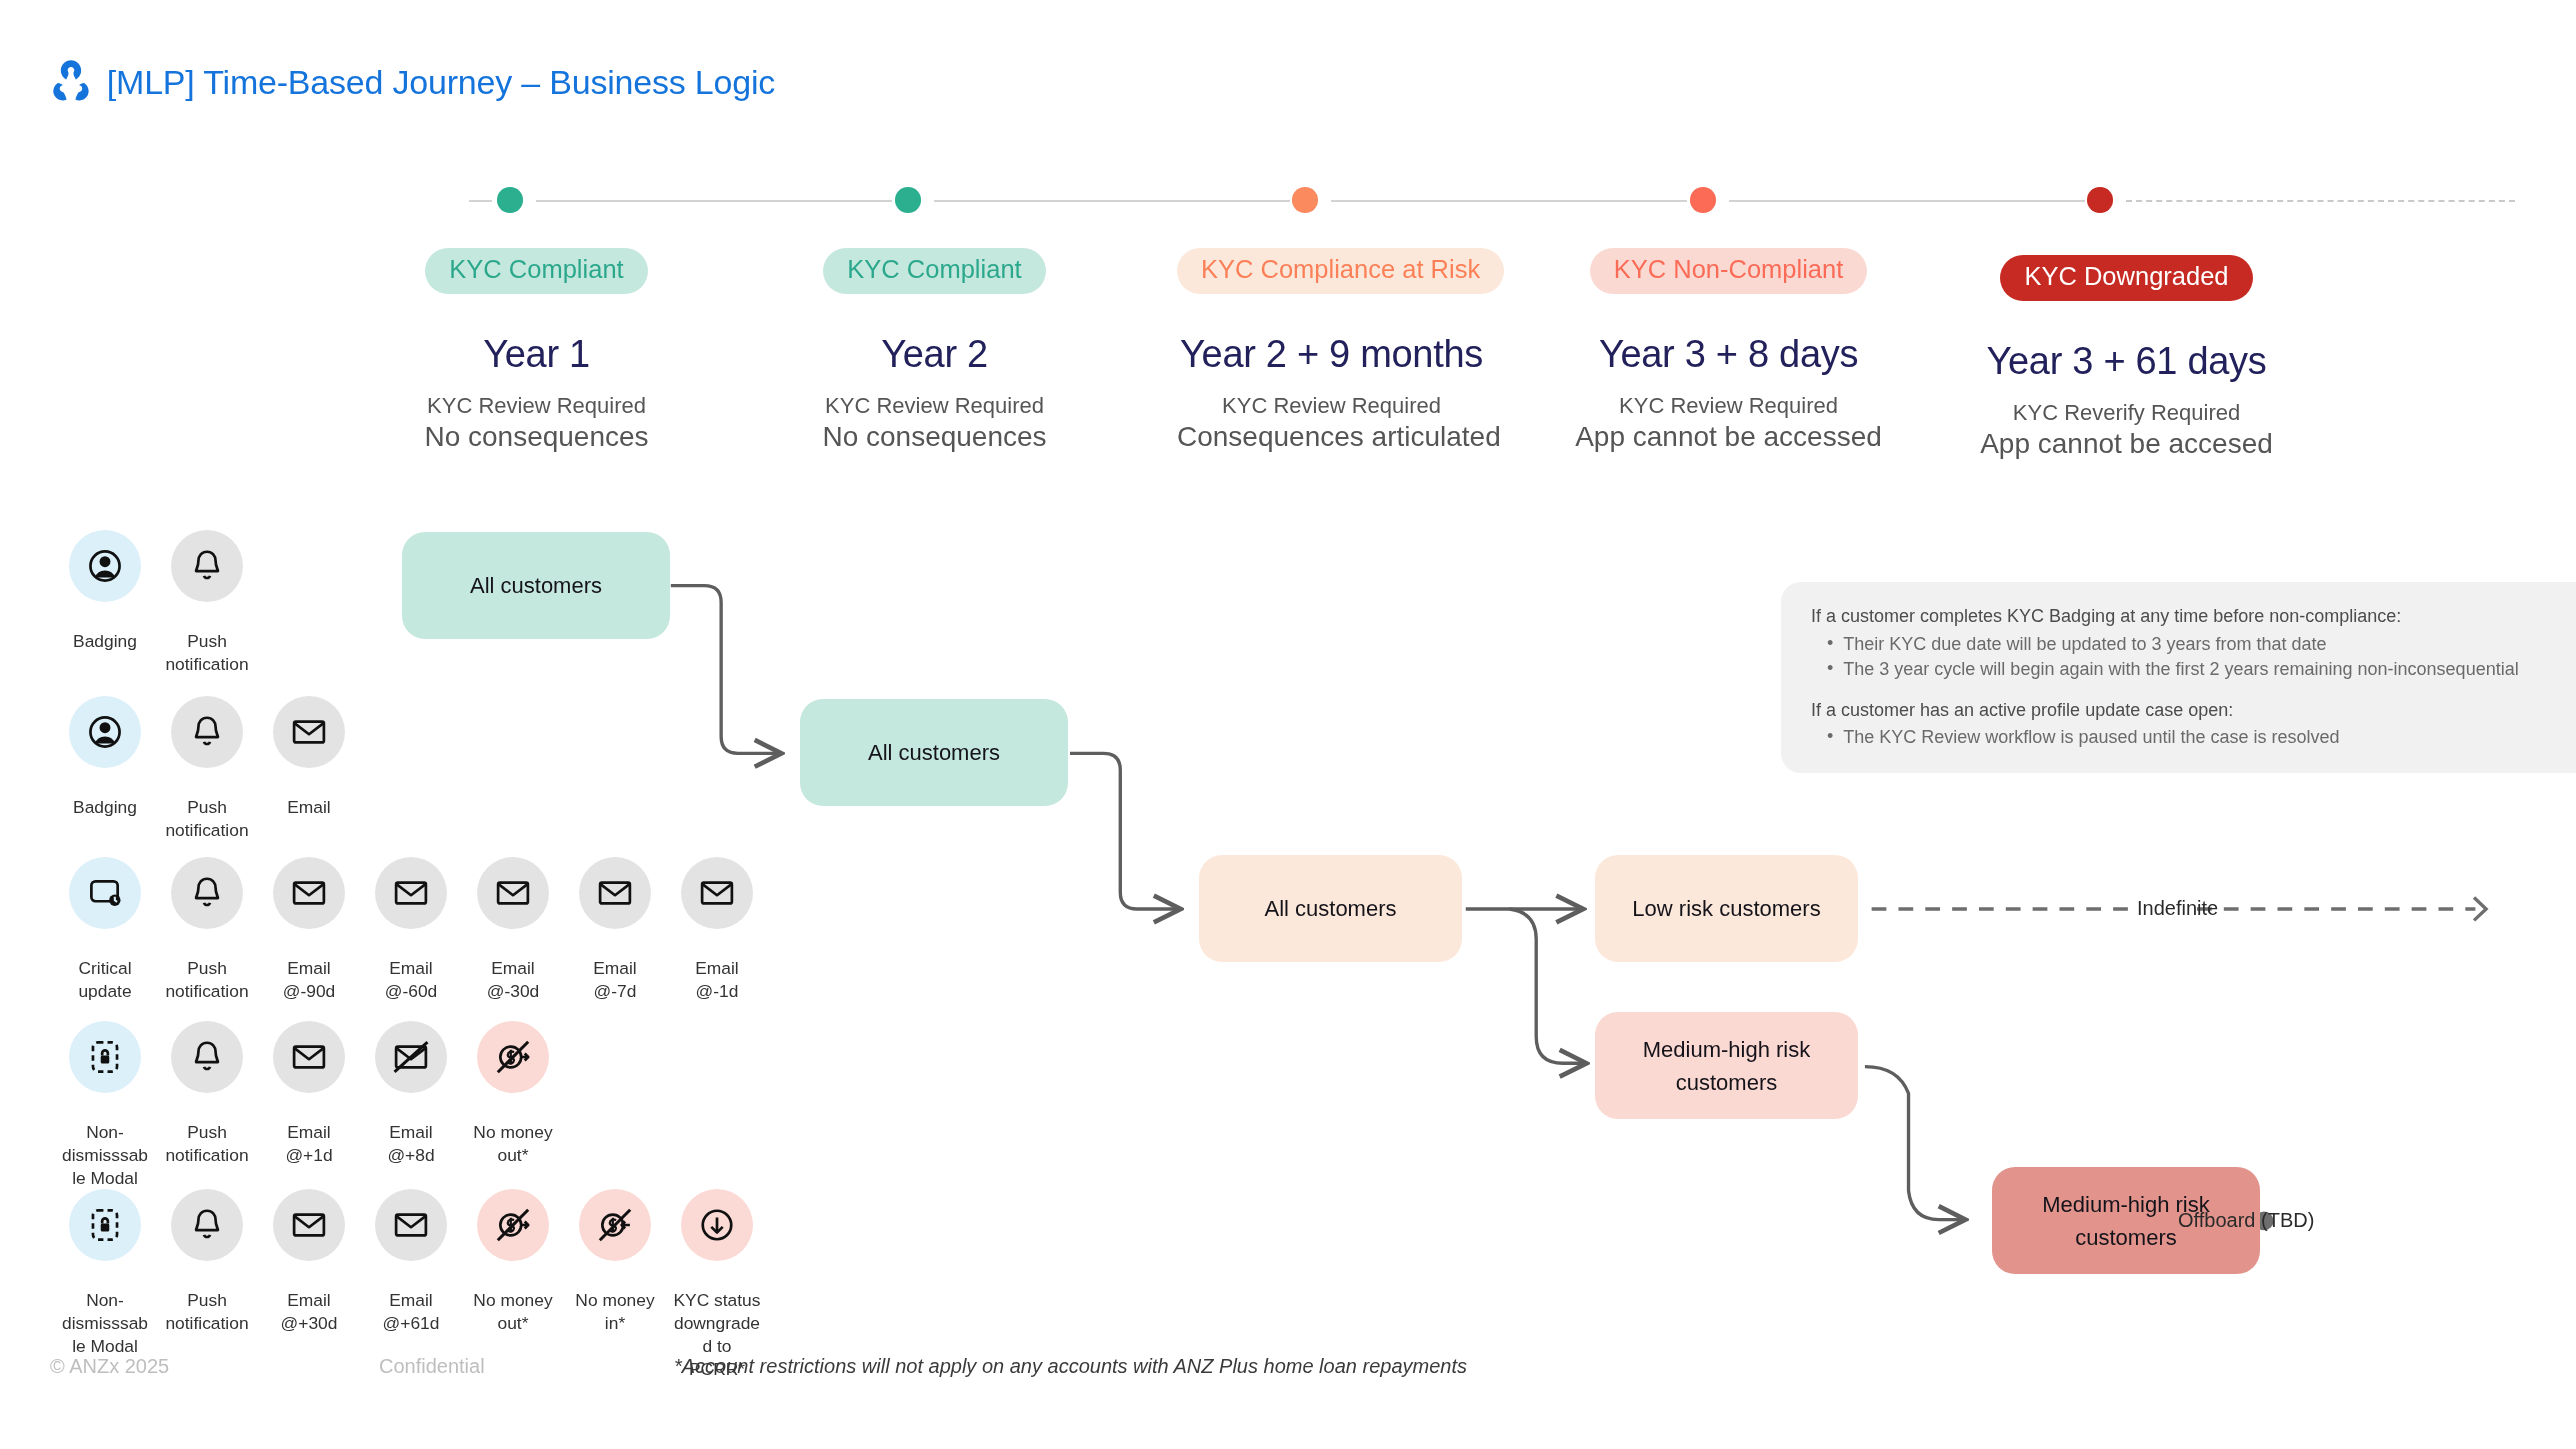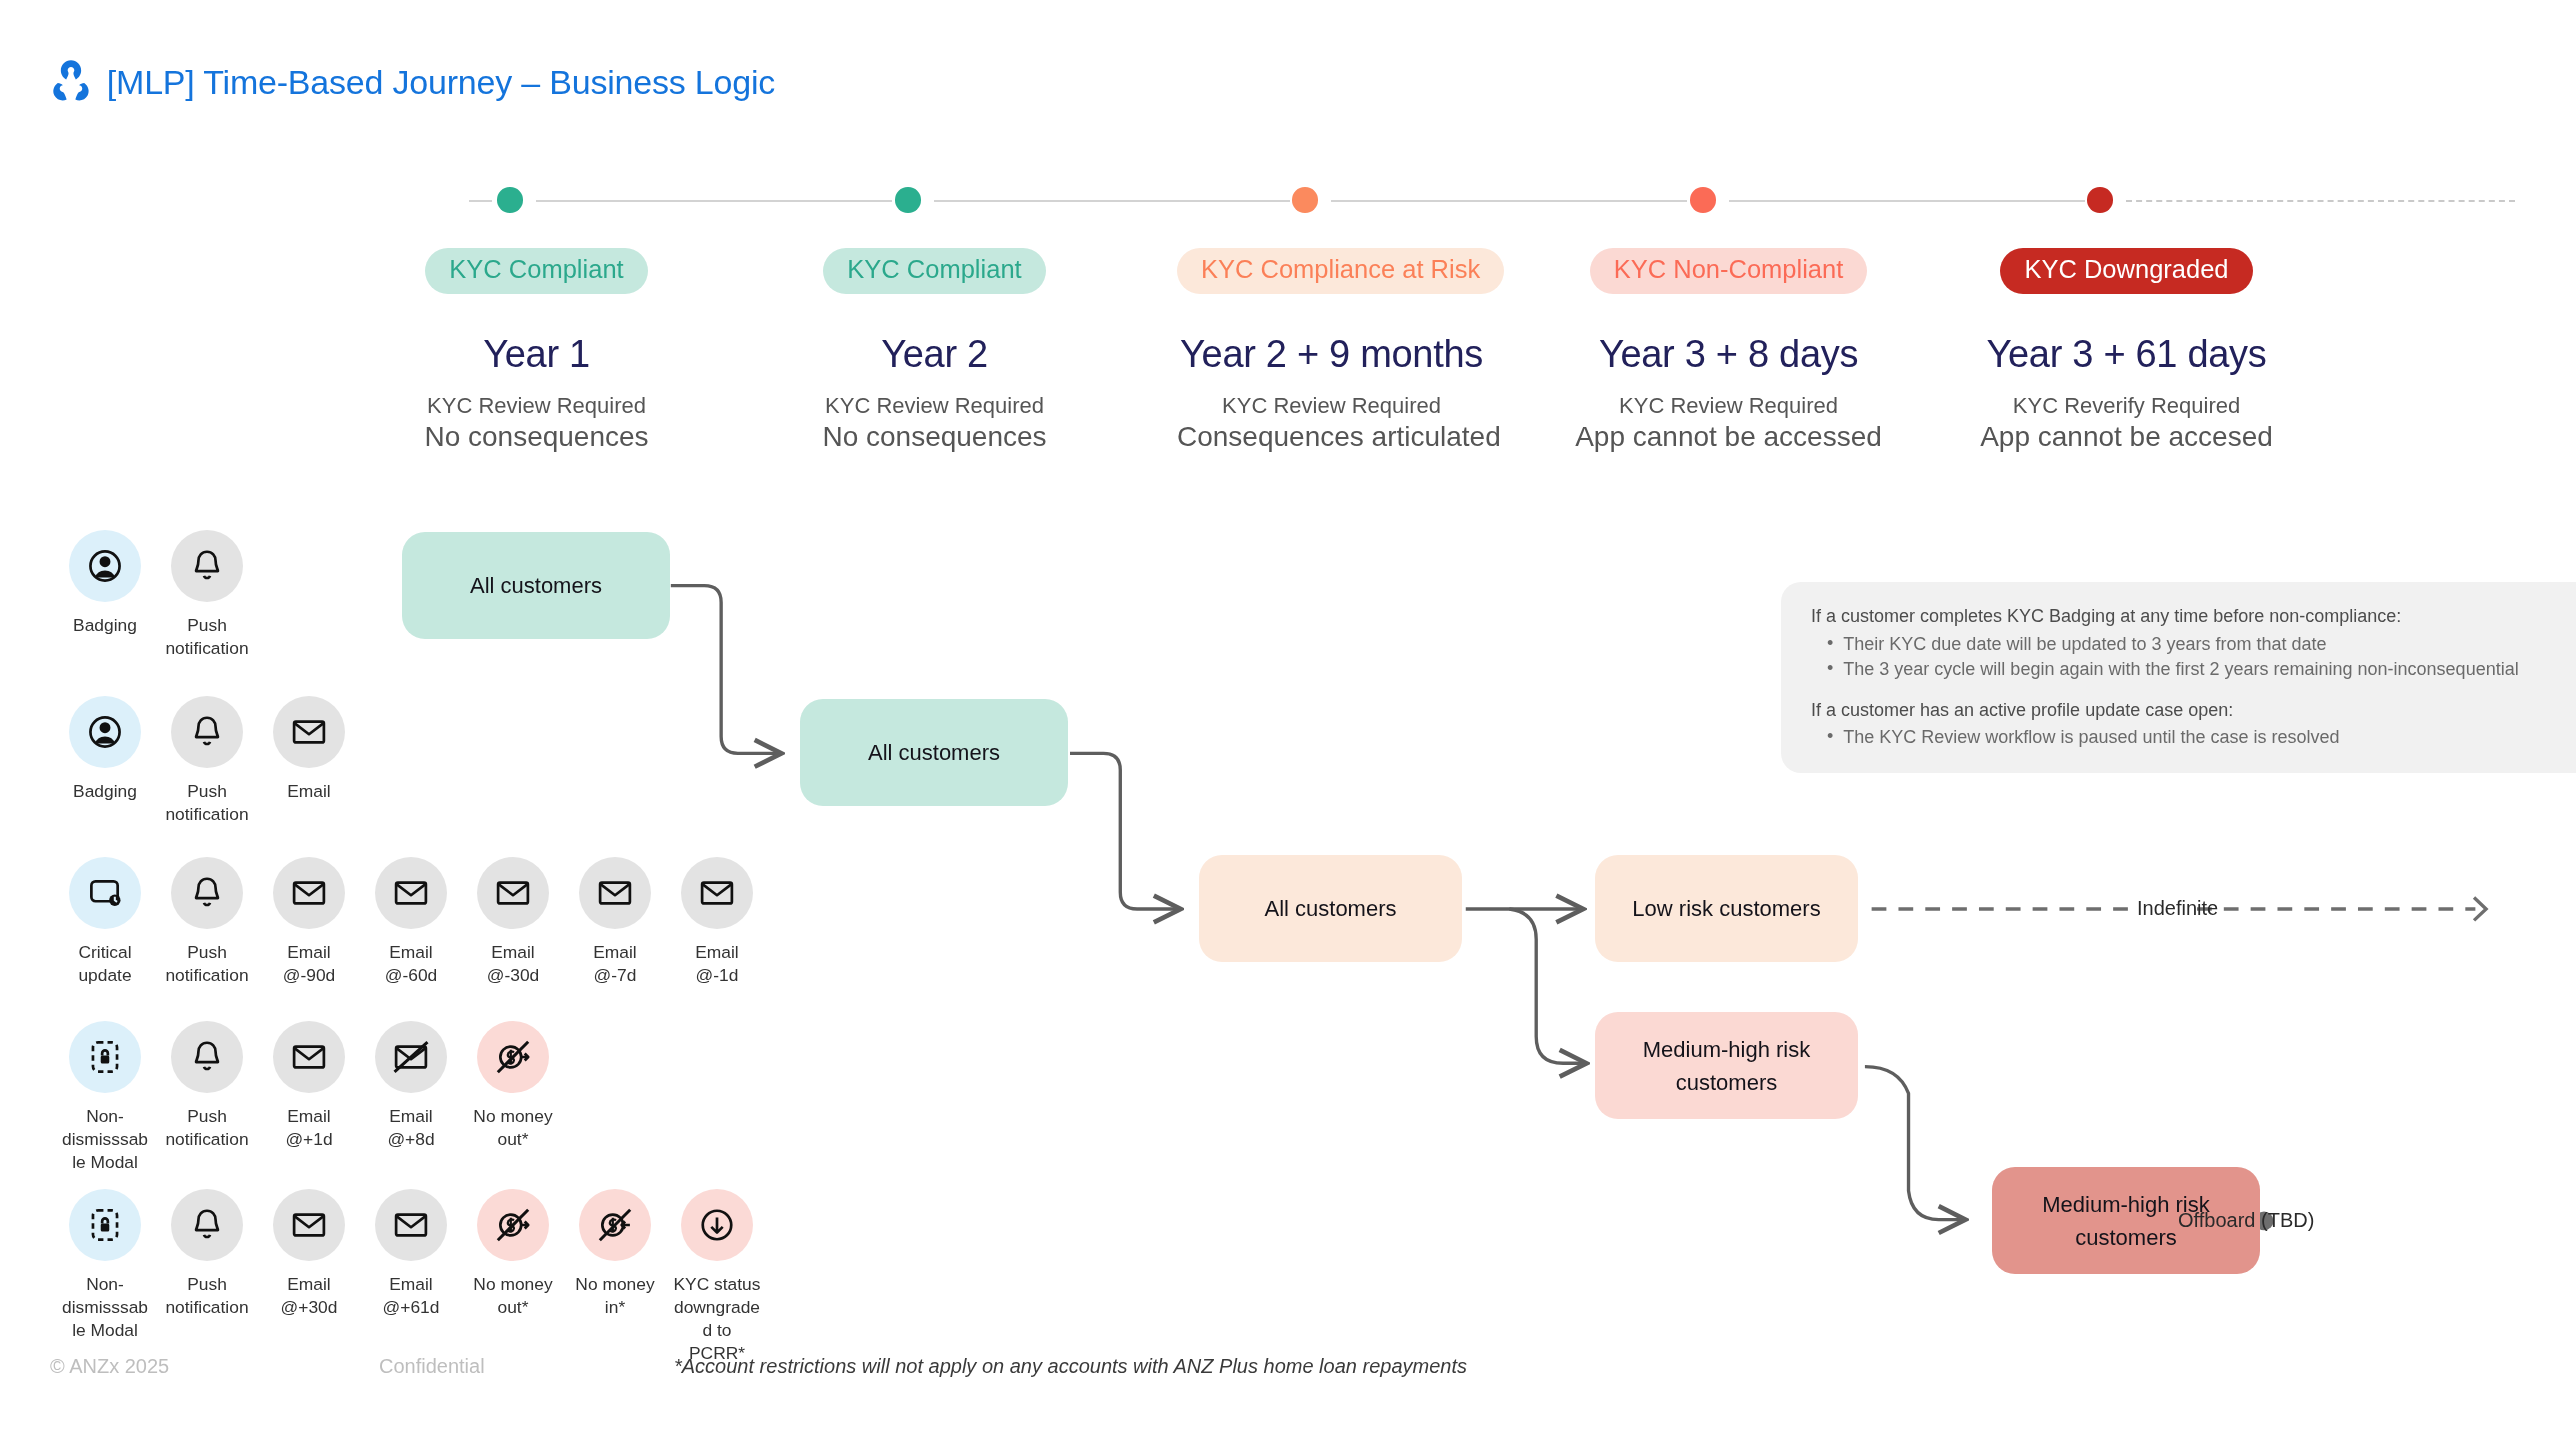--- a/index.html
+++ b/index.html
@@ -34,21 +34,21 @@
     white-space: nowrap;
   }
   .stage-time {
     margin-top: 39px; font-size: 38px; color: #22215B; letter-spacing: -0.3px; white-space: nowrap;
   }
   .stage-line1 { margin-top: 17.4px; font-size: 22px; color: #555555; white-space: nowrap; }
   .stage-line2 { margin-top: 2px; font-size: 28px; color: #555555; white-space: nowrap; }
 
   
   .icon-row { position: absolute; display: flex; gap: 0px; }
-  .icon-cell { width: 102px; display: flex; flex-direction: column; align-items: center; }
+  .icon-cell { width: 102px; display: flex; flex-direction: column; align-items: center; gap: 16px; }
   .icon-circle {
     width: 72px; height: 72px; border-radius: 50%;
     display: flex; align-items: center; justify-content: center;
   }
   .icon-circle svg { width: 38px; height: 38px; display: block; }
   .icon-label {
     margin-top: 12px; font-size: 17.4px; line-height: 1.32; color: #333333;
     text-align: center; width: 87px; word-wrap: break-word;
   }
   .c-blue { background: #DCF0FA; }
@@ -138,21 +138,21 @@
   </div>
 
   <div class="stage" style="left:1574px;">
     <div class="pill" style="background:#FBD9D3; color:#FB6B56;">KYC Non-Compliant</div>
     <div class="stage-time">Year 3 + 8 days</div>
     <div class="stage-line1">KYC Review Required</div>
     <div class="stage-line2">App cannot be accessed</div>
   </div>
 
   <div class="stage" style="left:1972px;">
-    <div class="pill" style="background:#C62A22; color:#FFFFFF;">KYC Downgraded</div>
+    <div class="pill" style="background:#C62A22; color:#FFFFFF;margin-top:7px;">KYC Downgraded</div>
     <div class="stage-time">Year 3 + 61 days</div>
     <div class="stage-line1">KYC Reverify Required</div>
     <div class="stage-line2">App cannot be accesed</div>
   </div>
 
   <svg class="connectors" viewBox="0 0 3840 2160" xmlns="http://www.w3.org/2000/svg">
     <defs>
       <marker id="arw" markerWidth="10" markerHeight="10" refX="8" refY="5" orient="auto">
         <path d="M1,1 L9,5 L1,9" fill="none" stroke="#5E5E5E" stroke-width="1.4"></path>
       </marker>

